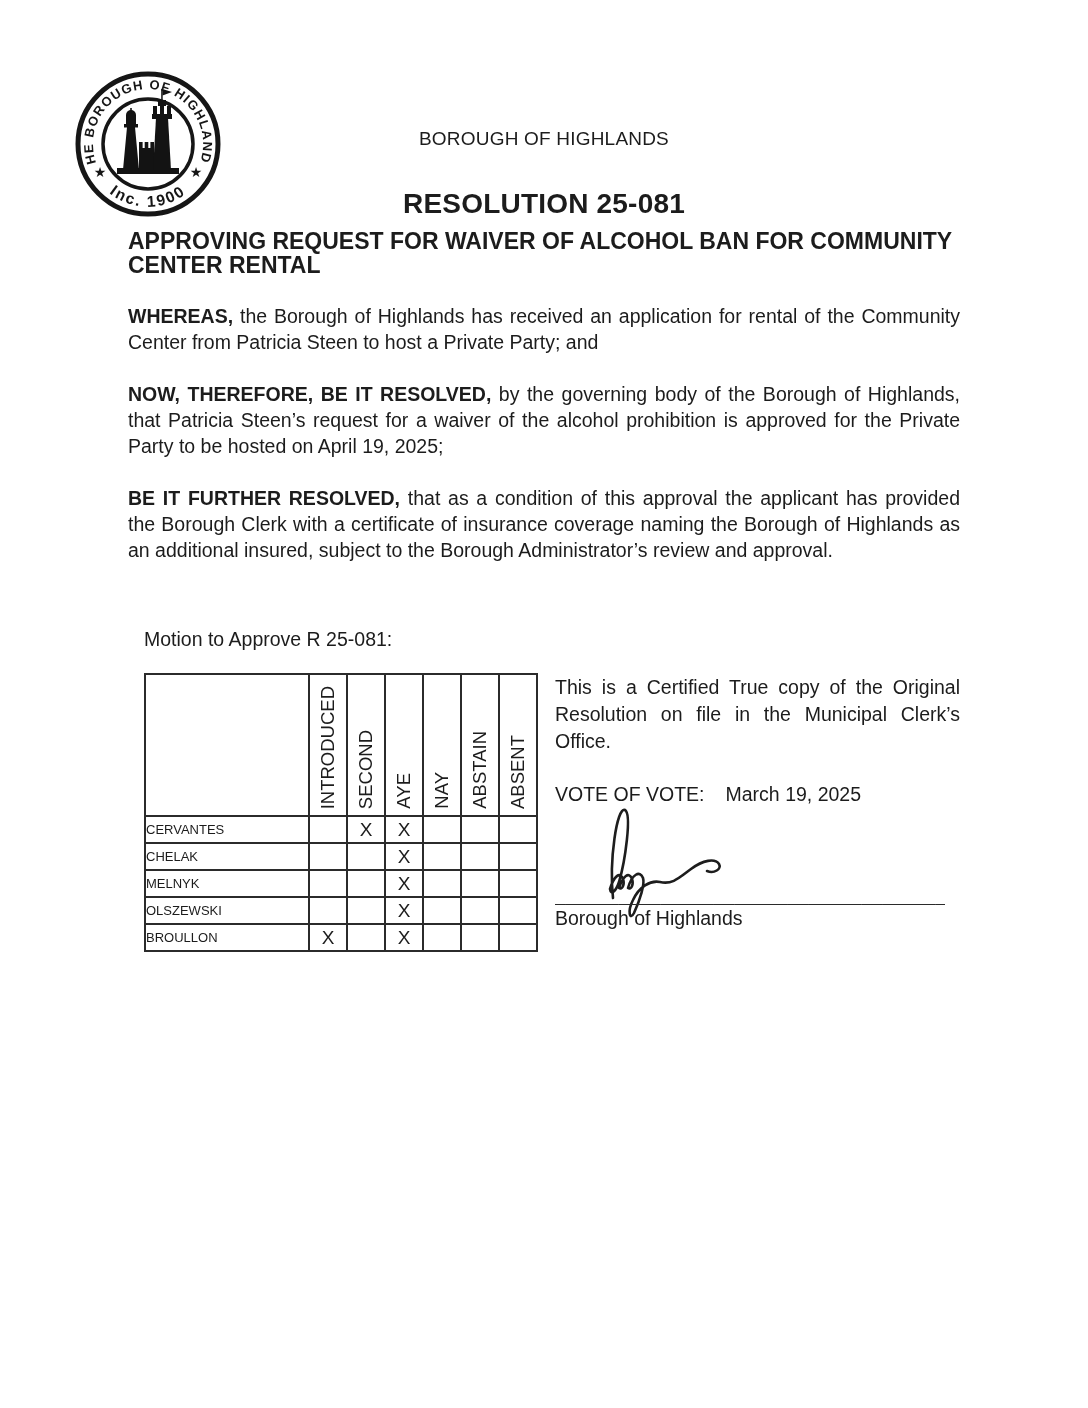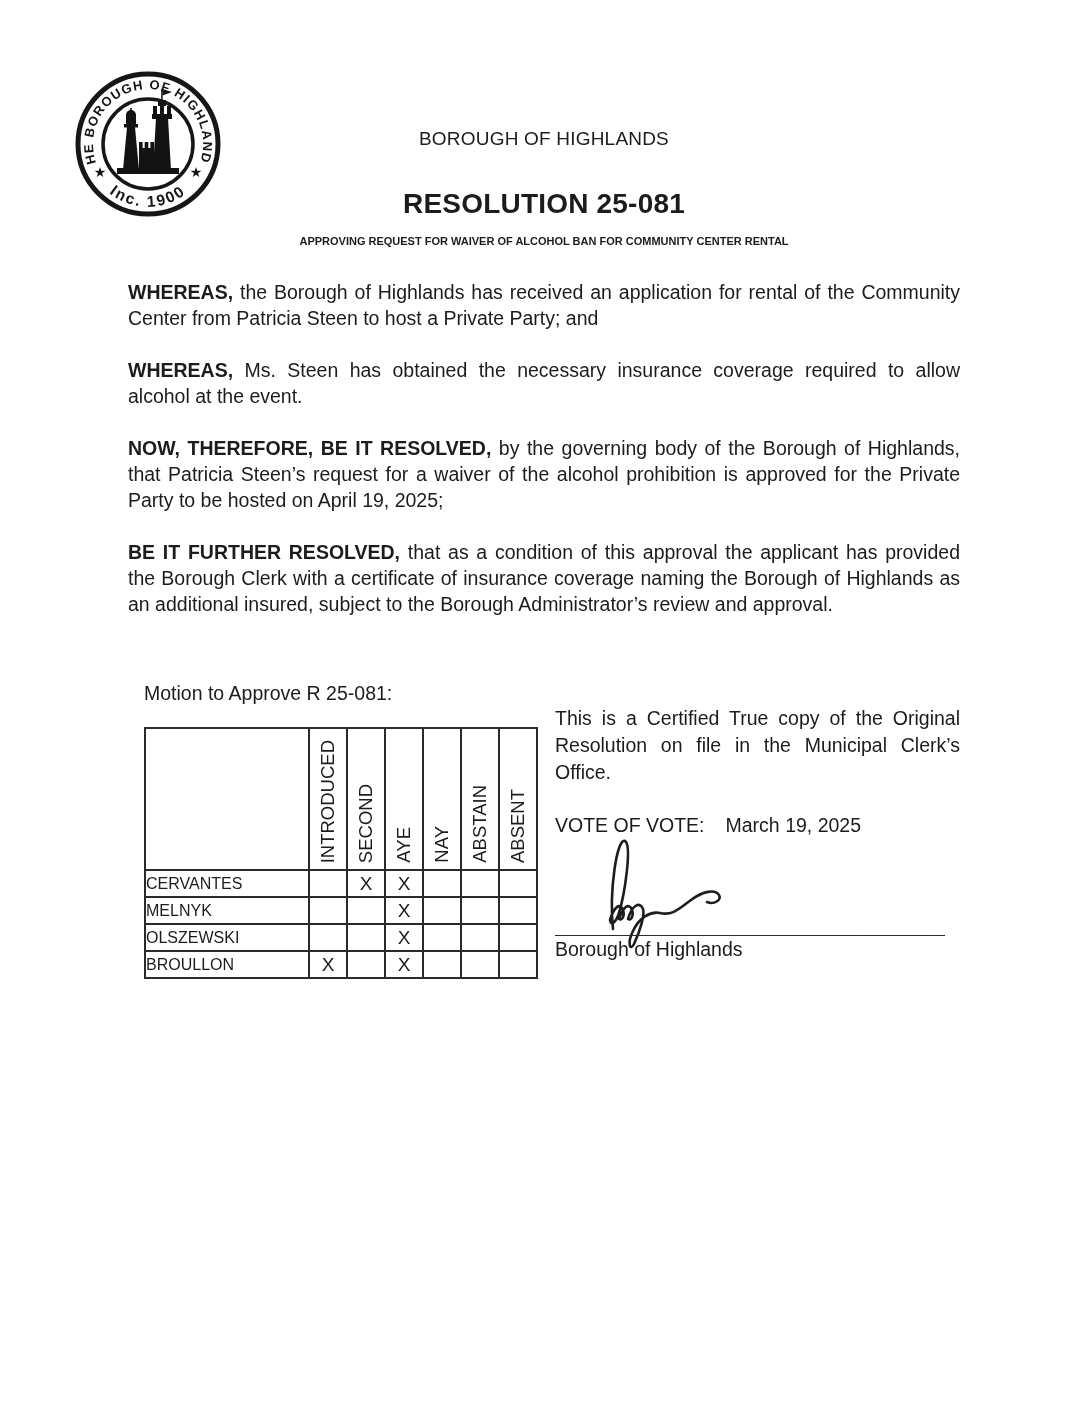--- a/index.html
+++ b/index.html
@@ -14,21 +14,21 @@
     overflow: hidden;
   }
   .content { padding: 126px 128px 0 128px; }
 
   
   .seal { position: absolute; left: 68px; top: 70px; width: 162px; height: 150px; }
 
   
   .org-line { text-align: center; font-size: 19px; line-height: 26px; letter-spacing: .2px; }
   .doc-title { text-align: center; font-size: 28px; font-weight: bold; line-height: 36px; margin-top: 34px; letter-spacing: .2px; }
-  .doc-subtitle { text-align: center; font-size: 11px; font-weight: bold; line-height: 24px; margin-top: 7px; }
+  .doc-subtitle { text-align: left; font-size: 23px; font-weight: bold; line-height: 24px; margin-top: 7px; }
 
   
   .body-para {
     margin: 26px 0 0 0;
     font-size: 19.5px;
     line-height: 26px;
     text-align: justify;
   }
   .body-para .lead { font-weight: bold; }
 
@@ -39,25 +39,25 @@
   table.vote-table { border-collapse: collapse; table-layout: fixed; margin-top: 22px; }
   table.vote-table th, table.vote-table td { border: 2px solid #2b2b2b; padding: 0; }
   th.vt-corner, th.vt-head { height: 140px; font-weight: normal; }
   th.vt-head { position: relative; }
   .vlabel {
     position: absolute; bottom: 6px; left: 50%;
     transform: translateX(-50%) rotate(180deg);
     writing-mode: vertical-rl;
     font-size: 18.5px; white-space: nowrap;
   }
-  td.vt-name { font-size: 16px; padding: 1px 9px; height: 25px; text-align: left; }
+  td.vt-name { font-size: 13px; padding: 1px 9px; height: 25px; text-align: left; }
   td.vt-x { text-align: center; font-size: 19px; }
 
   
-  .cert-block { position: absolute; left: 427px; top: 24px; width: 405px; }
+  .cert-block { position: absolute; left: 427px; top: 47px; width: 405px; }
   .cert-text { font-size: 19.5px; line-height: 27px; text-align: justify; }
   .date-row { margin-top: 26px; font-size: 19.5px; line-height: 27px; }
   .date-value { margin-left: 21px; }
   .sig-area { position: relative; height: 97px; }
   .sig-svg { position: absolute; left: 20px; top: -8px; pointer-events: none; }
   .sig-line {
     position: absolute; bottom: 0; left: 0;
     font-size: 19px; line-height: 20px;
     white-space: pre; overflow: hidden; width: 390px;
     color: #2b2b2b;
@@ -109,21 +109,20 @@
     </svg>
   </div>
 
   <div class="content">
 
     <div class="org-line">BOROUGH OF HIGHLANDS</div>
     <div class="doc-title">RESOLUTION 25-081</div>
     <div class="doc-subtitle">APPROVING REQUEST FOR WAIVER OF ALCOHOL BAN FOR COMMUNITY CENTER RENTAL</div>
 
     <p class="body-para"><b class="lead">WHEREAS,</b><span> the Borough of Highlands has received an application for rental of the Community Center from Patricia Steen to host a Private Party; and</span></p>
-    <p class="body-para"><b class="lead">WHEREAS,</b><span> Ms. Steen has obtained the necessary insurance coverage required to allow alcohol at the event.</span></p>
     <p class="body-para"><b class="lead">NOW, THEREFORE, BE IT RESOLVED,</b><span> by the governing body of the Borough of Highlands, that Patricia Steen’s request for a waiver of the alcohol prohibition is approved for the Private Party to be hosted on April 19, 2025;</span></p>
     <p class="body-para"><b class="lead">BE IT FURTHER RESOLVED,</b><span> that as a condition of this approval the applicant has provided the Borough Clerk with a certificate of insurance coverage naming the Borough of Highlands as an additional insured, subject to the Borough Administrator’s review and approval.</span></p>
 
     <div class="bottom">
       <div class="motion-label">Motion to Approve R 25-081:</div>
 
       <table class="vote-table">
         <colgroup>
           <col style="width:164px">
           <col style="width:38px">
@@ -152,20 +151,29 @@
                 <div class="vlabel">ABSTAIN</div>
               </th>
           <th class="vt-head">
                 <div class="vlabel">ABSENT</div>
               </th>
         </tr>
         <tr>
           <td class="vt-name">CERVANTES</td>
           <td class="vt-x"></td>
           <td class="vt-x">X</td>
+          <td class="vt-x">X</td>
+          <td class="vt-x"></td>
+          <td class="vt-x"></td>
+          <td class="vt-x"></td>
+        </tr>
+        <tr>
+          <td class="vt-name">CHELAK</td>
+          <td class="vt-x"></td>
+          <td class="vt-x"></td>
           <td class="vt-x">X</td>
           <td class="vt-x"></td>
           <td class="vt-x"></td>
           <td class="vt-x"></td>
         </tr>
         <tr>
           <td class="vt-name">MELNYK</td>
           <td class="vt-x"></td>
           <td class="vt-x"></td>
           <td class="vt-x">X</td>

